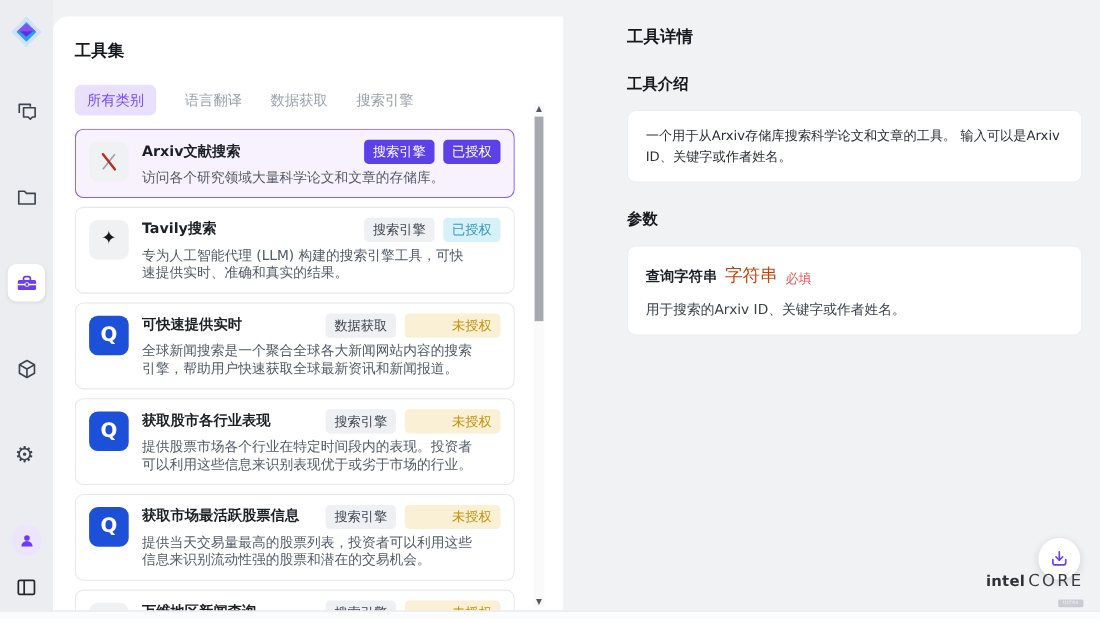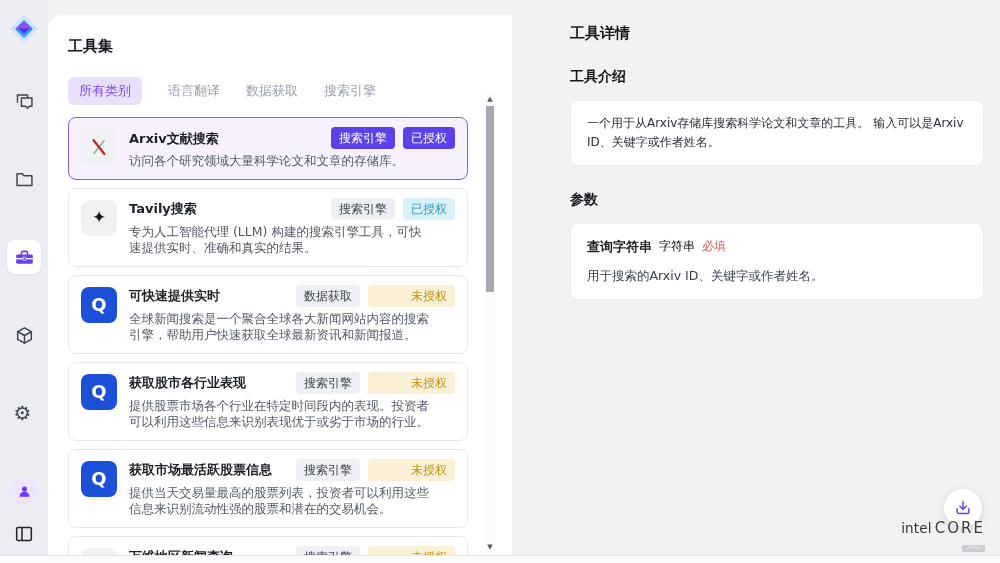--- a/index.html
+++ b/index.html
@@ -75,36 +75,36 @@
   .sb-thumb { position:absolute; top:12px; left:1px; width:8px; height:186px; background:#a6aab0; cursor:pointer; }
 
   
   .detail-panel { position:absolute; left:512px; right:0; top:0; height:555px; padding:0 16px 0 24px;margin-left:34px; }
   .detail-title { font-size:15px; font-weight:700; margin-top:24px; color:#15181d; }
   .section-heading { font-size:14px; font-weight:700; margin-top:25px; color:#15181d; }
   .white-card {
     background:#ffffff; border:1px solid #ecedf0; border-radius:8px;
     margin-top:14px; padding:13px 16px; font-size:12px; color:#2a2f36; line-height:1.6;
   }
-  .param-row { display:flex; align-items:flex-start; gap:7px; }
+  .param-row { display:flex; align-items:flex-end; gap:7px; }
   .param-name { font-size:13px; font-weight:700; color:#1c2026; }
-  .param-type { font-size:12px; color:#000000; }
+  .param-type { font-size:16px; color:#c2410c; }
   .param-required { font-size:12px; color:#e25c5c; }
   .param-desc { margin-top:8px; font-size:12.5px; color:#3a414b; }
 
   
   .download-fab {
     position:absolute; right:18px; bottom:36px; width:38px; height:38px; border-radius:50%;
     background:#ffffff; box-shadow:0 2px 8px rgba(20,20,50,.14);
     display:flex; align-items:center; justify-content:center; cursor:pointer; z-index:4;
   }
   .download-fab svg { width:20px; height:20px; }
   .intel-logo { position:absolute; right:15px; bottom:11px; text-align:right; z-index:4; line-height:1; }
   .intel-row { display:flex; align-items:baseline; gap:3px; justify-content:flex-end; }
-  .intel-word { font-size:13.5px; font-weight:400; color:#2f3238; letter-spacing:0.2px; }
+  .intel-word { font-size:13.5px; font-weight:700; color:#2f3238; letter-spacing:0.2px; }
   .core-word { font-size:15px; font-weight:400; color:#3a3d43; letter-spacing:2px; text-transform:uppercase; }
   .intel-badge {
     display:inline-block; margin-top:2px; font-size:4px; letter-spacing:0.5px;
     background:#c9ccd2; color:#f4f5f7; padding:1.5px 4px; border-radius:1.5px; text-transform:uppercase;
   }
 
   .bottom-strip { position:absolute; left:0; right:0; bottom:0; height:8px; background:#fbfcfd; border-top:1px solid #e3e5e9; z-index:5; }
 </style>
 </head>
 <body>

